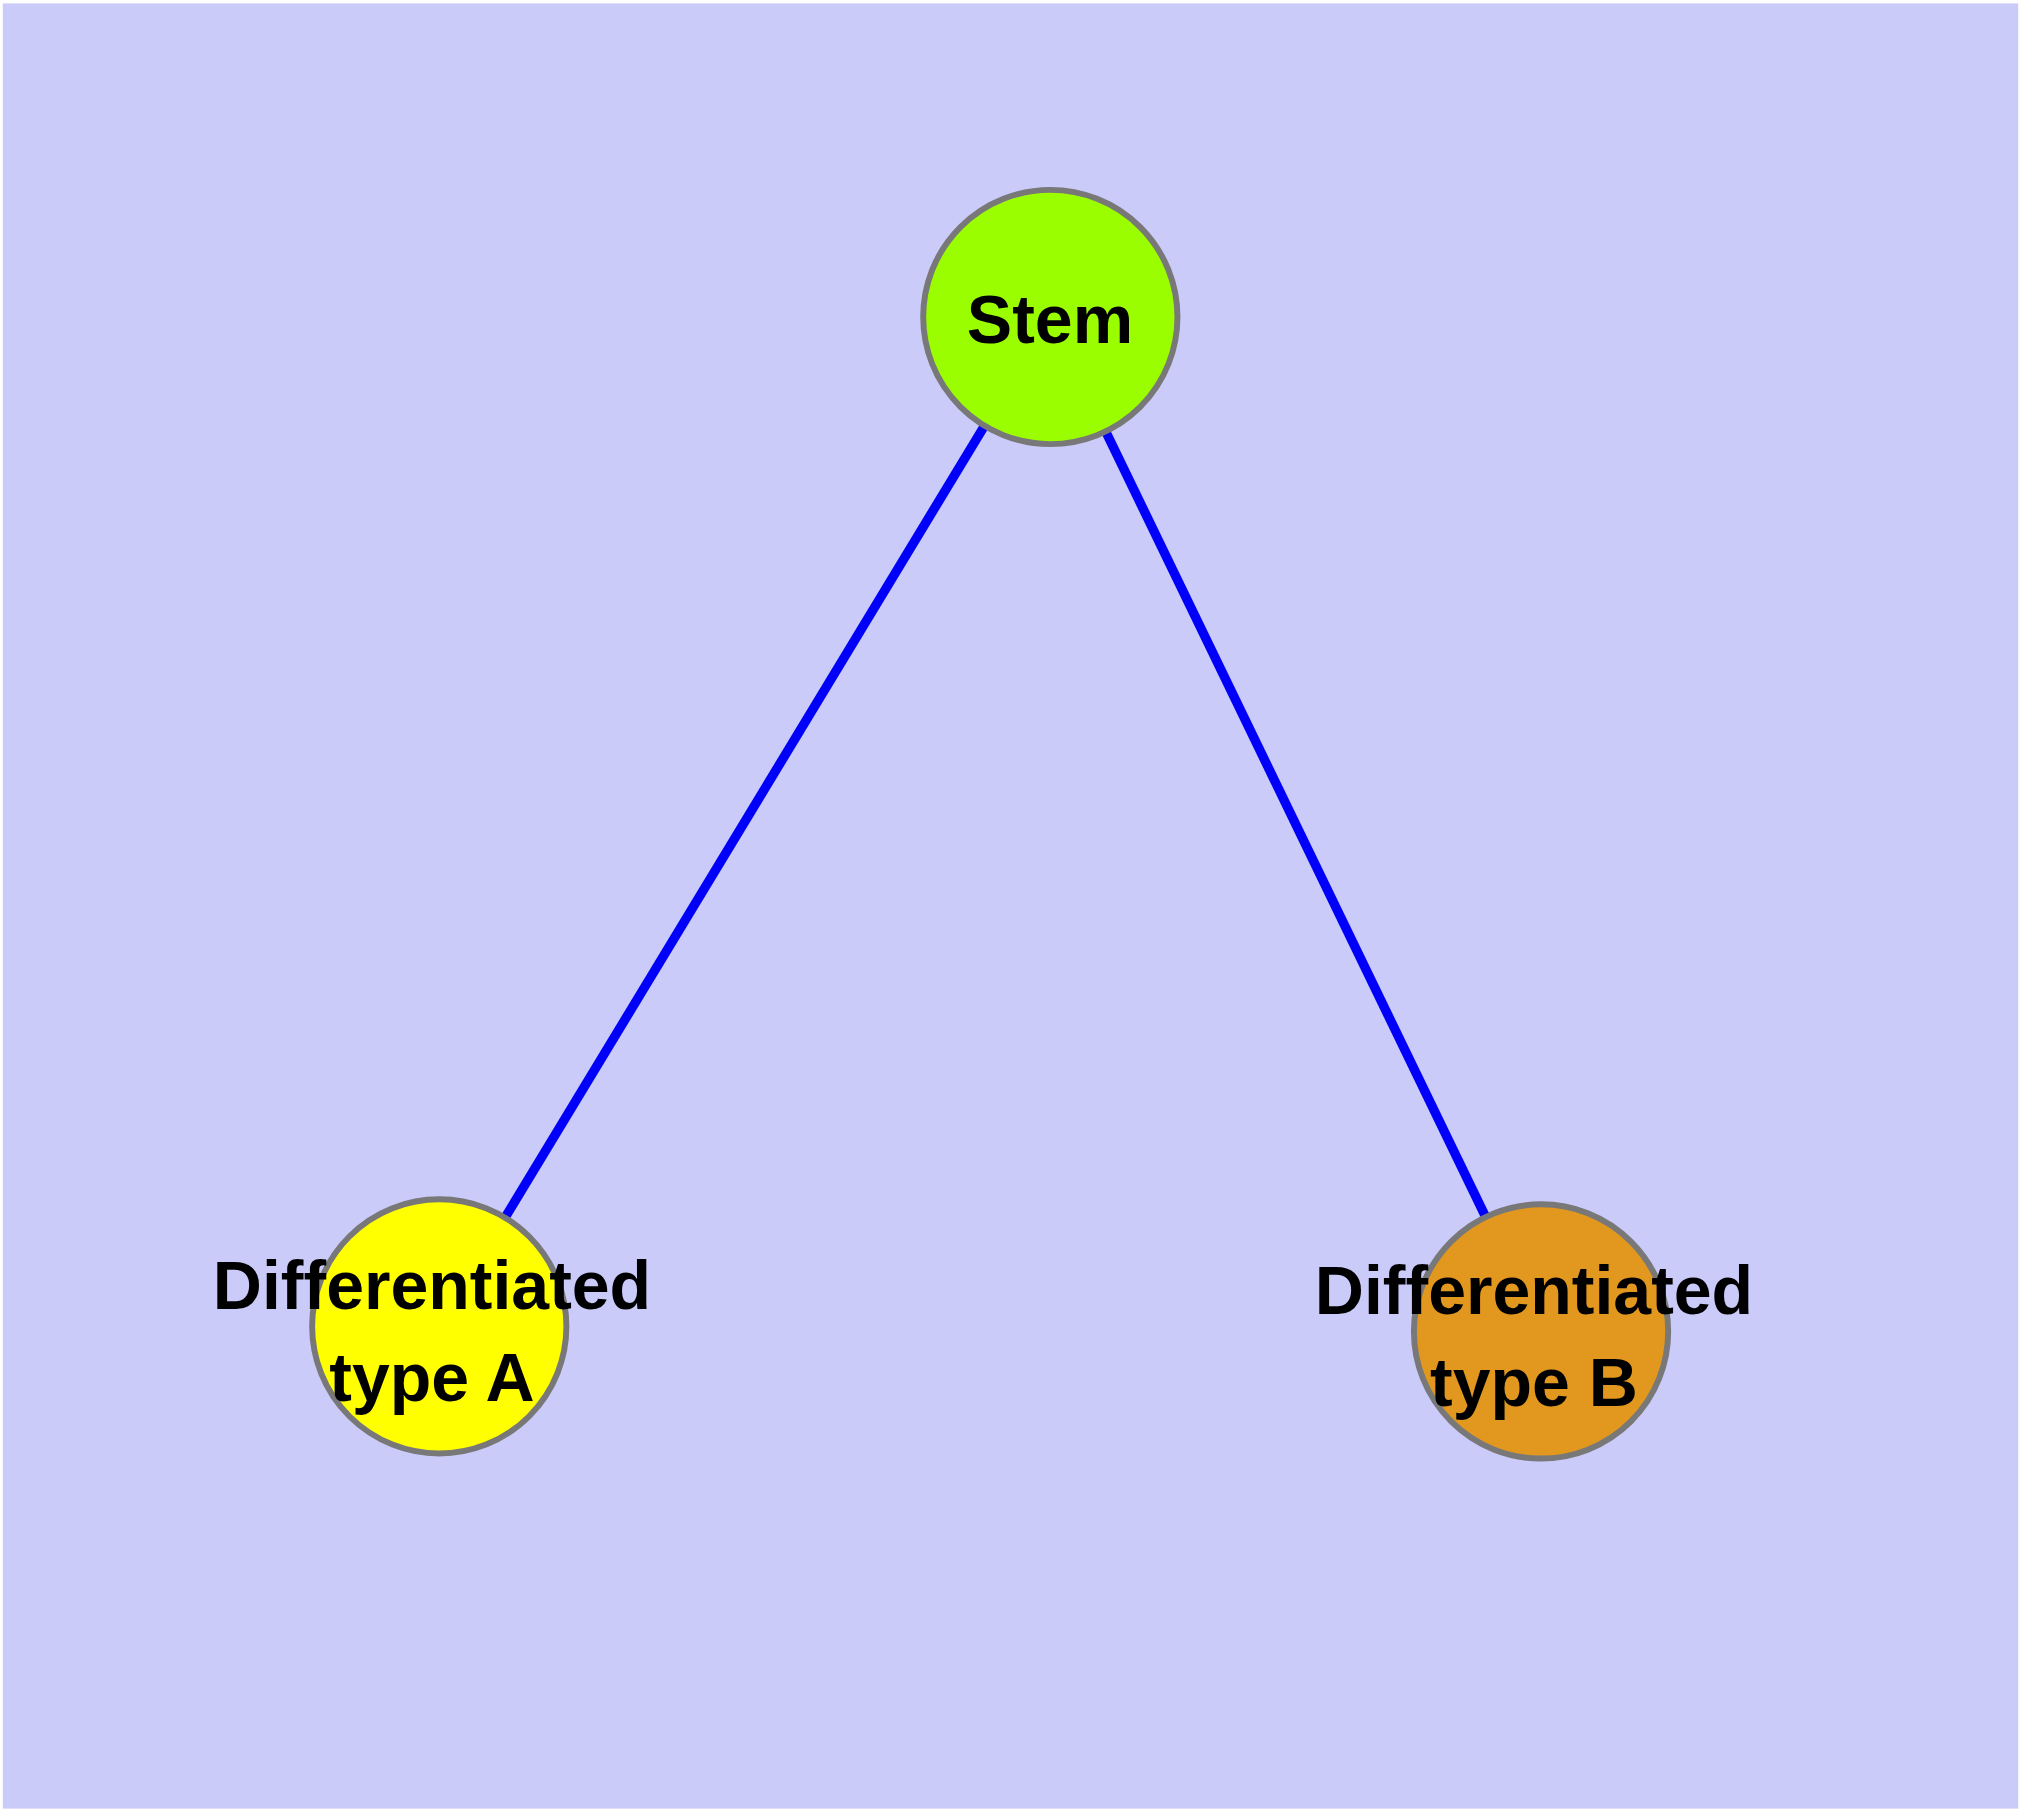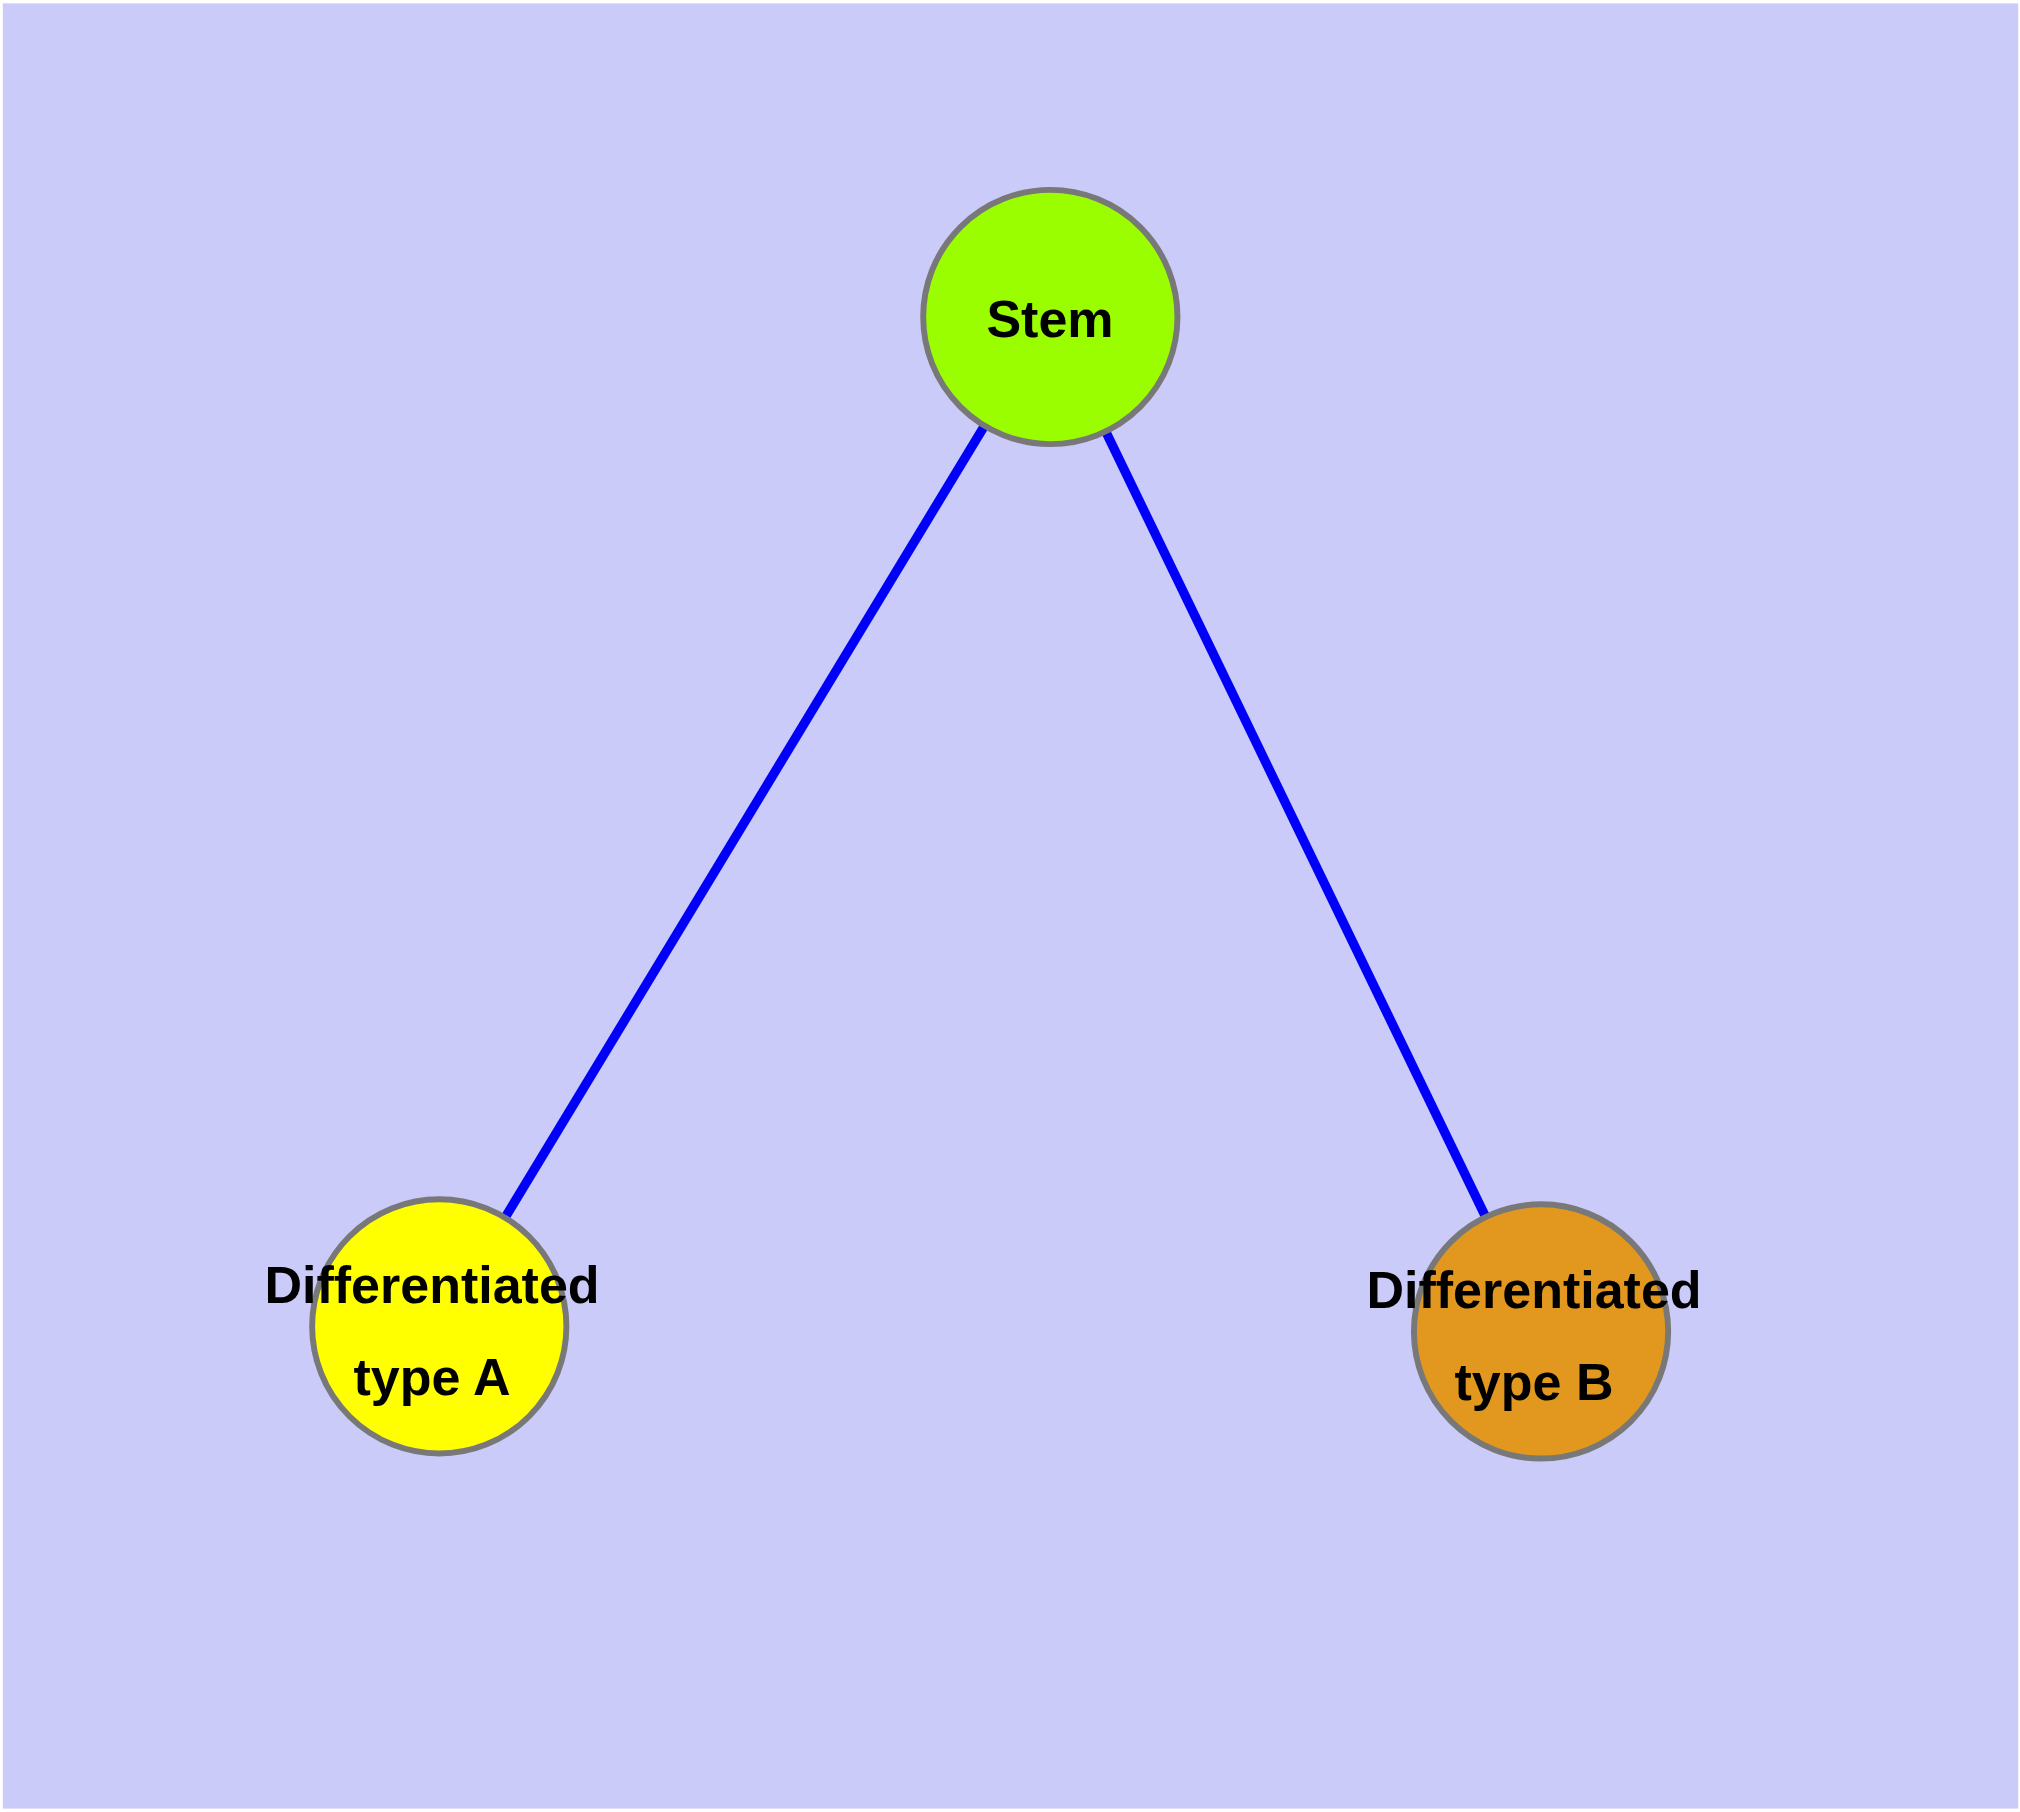--- a/index.html
+++ b/index.html
@@ -18,21 +18,21 @@
   .stage svg {
     position: absolute;
     left: 0;
     top: 0;
     display: block;
   }
   .node-label {
     position: absolute;
     transform: translate(-50%, -50%);
     font-weight: bold;
-    font-size: 52px;
+    font-size: 68px;
     line-height: 92px;
     color: #000000;
     text-align: center;
     white-space: pre-line;
     letter-spacing: 0px;
     pointer-events: none;
   }
 </style>
 </head>
 <body>

